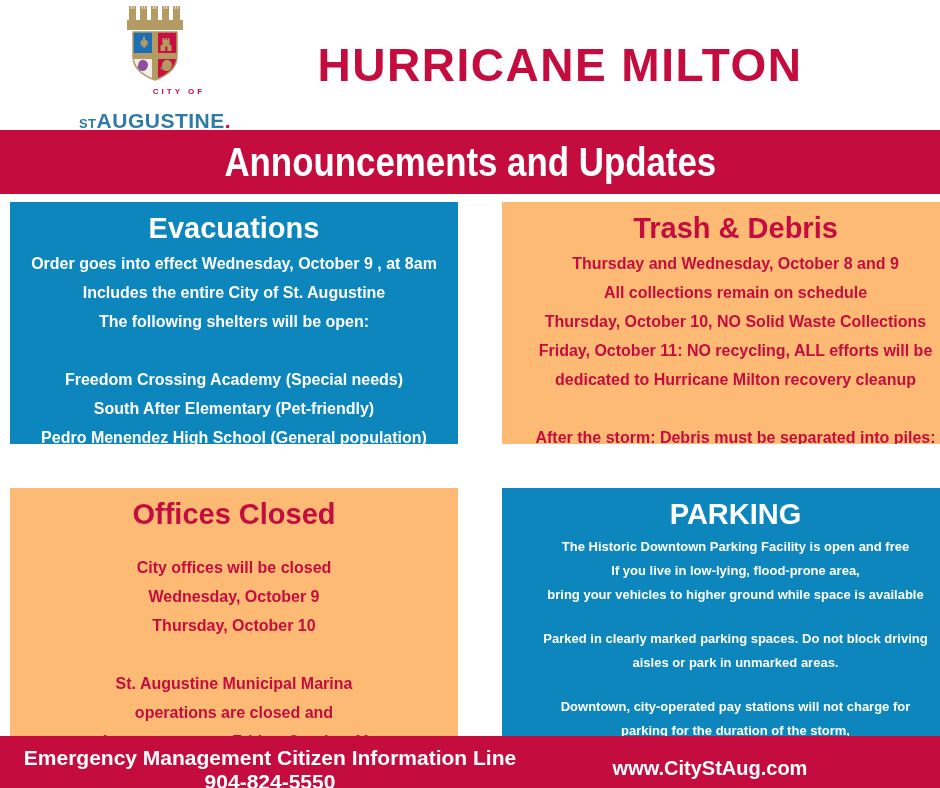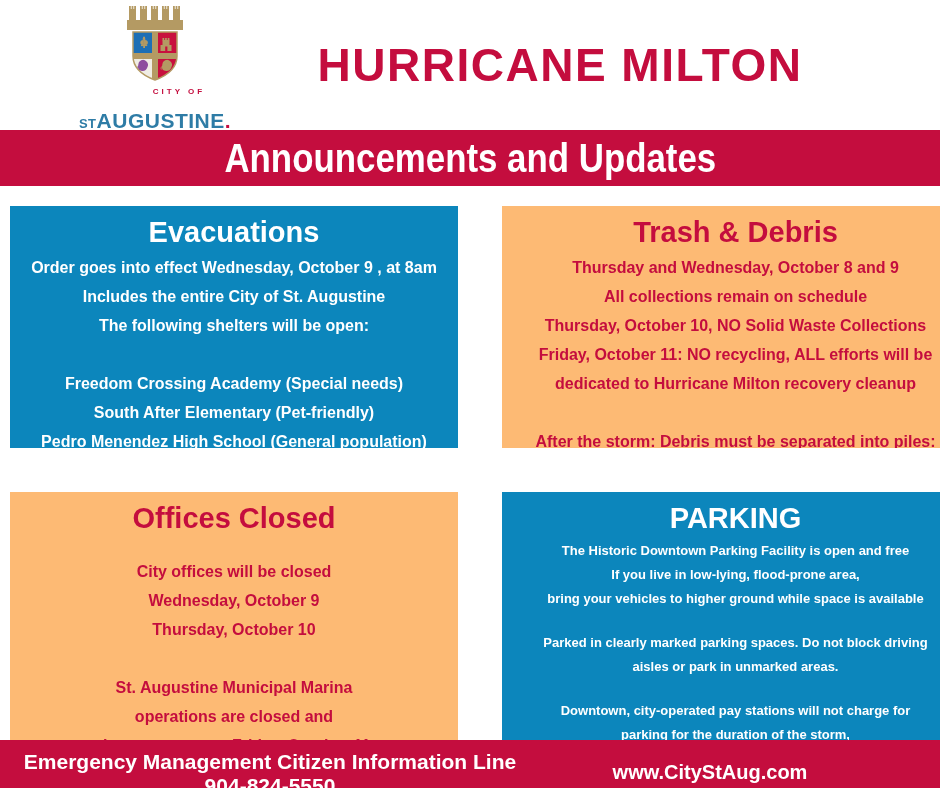--- a/index.html
+++ b/index.html
@@ -20,30 +20,30 @@
   .logo-name .st { font-size:13px; }
   .logo-name .main { font-size:21px; }
   .logo-name .dot { font-size:21px; color:var(--crimson); }
   .logo-est-row { display:flex; align-items:center; gap:5px; margin-top:2px; }
   .est-line { width:30px; height:2px; background:var(--logo-blue); }
   .logo-est { font-size:8.5px; font-weight:bold; letter-spacing:2px; color:var(--crimson); }
   .title-wrap { flex:1; margin-right:90px; text-align:center; }
   .main-title { color:var(--crimson); font-size:46px; font-weight:bold; letter-spacing:1.5px; white-space:nowrap; }
 
   
-  .banner { height:56px; background:var(--crimson); color:#fff; display:flex; align-items:center; justify-content:center; flex-shrink:0; }
+  .banner { height:64px; background:var(--crimson); color:#fff; display:flex; align-items:center; justify-content:center; flex-shrink:0; }
   .banner-text { font-size:41px; font-weight:bold; transform:scaleX(0.85); white-space:nowrap; }
 
   
   .grid {
     display:grid;
     grid-template-columns:448px 467px;
     grid-template-rows:242px 248px;
     column-gap:10px; row-gap:6px;
-    padding:20px 5px 0 10px;
+    padding:8px 5px 0 10px;
     flex-shrink:0;
     gap:44px;
   }
   .card { text-align:center; padding-top:8px; overflow:hidden; }
   .card-blue { background:var(--blue); color:#fff; }
   .card-white { background:#fdba74; color:var(--crimson); }
   .card-title { font-size:29px; font-weight:bold; line-height:36px; }
   .card-white .card-title { color:var(--crimson); }
   .lines { margin-top:3px; }
   .line { font-size:16px; font-weight:bold; line-height:29px; white-space:nowrap; }

